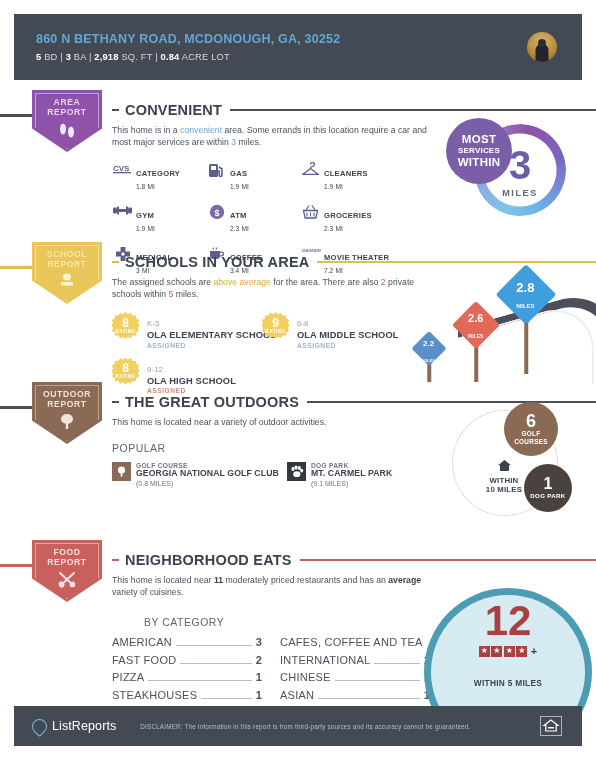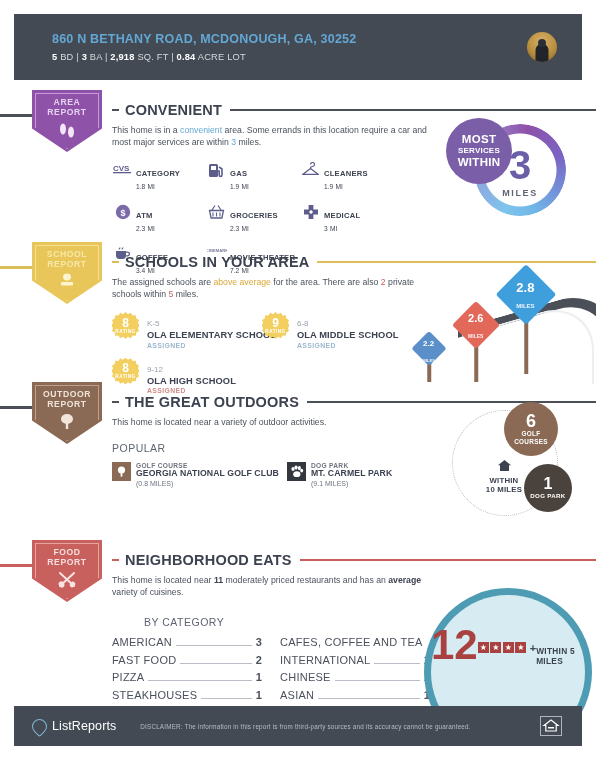--- a/index.html
+++ b/index.html
@@ -8,21 +8,21 @@
     font-family:"Liberation Sans",sans-serif;
     color:#3c4250;overflow:hidden;position:relative;
   }
   .page{position:absolute;inset:0;}
 
   
   .header{
     position:absolute;left:14px;top:14px;width:568px;height:66px;
     background:#434a54;display:flex;align-items:center;
   }
-  .hdr-left{padding-left:38px;flex:1;}
+  .hdr-left{padding-left:22px;flex:1;}
   .addr{color:#63a7d4;font-size:12.5px;font-weight:bold;letter-spacing:.2px;line-height:14.5px;}
   .specs{color:#d7dade;font-size:9.3px;letter-spacing:.2px;margin-top:6px;}
   .specs b{color:#ffffff;}
   .hdr-right{display:flex;align-items:center;padding-right:16px;}
   .avatar{
     width:30px;height:30px;border-radius:50%;margin-right:9px;flex:none;
     background:radial-gradient(circle at 50% 32%,#d8b26a 0%,#b98f3e 55%,#7d5f22 100%);
     position:relative;overflow:hidden;
   }
   .avatar:after{
@@ -165,21 +165,21 @@
   .cat-nm{white-space:nowrap;}
   .cat-dot{flex:1;border-bottom:1px solid #b9bec6;margin:0 4px 2px 4px;}
   .cat-ct{font-weight:bold;}
 
   .food-circle{
     position:absolute;left:418px;top:588px;width:176px;height:126px;overflow:hidden;
   }
   .fc-outer{position:absolute;left:6px;top:0;width:168px;height:168px;border-radius:50%;background:#4e9cb3;}
   .fc-inner{position:absolute;left:13px;top:7px;width:154px;height:154px;border-radius:50%;background:#d6ecf2;}
   .fc-content{position:absolute;left:13px;top:7px;width:154px;height:100px;
-    display:flex;flex-direction:row;align-items:center;justify-content:center;}
+    display:flex;flex-direction:column;align-items:center;justify-content:center;}
   .fc-num{font-size:42px;font-weight:bold;color:#a8413f;line-height:38px;}
   .fc-stars{display:flex;align-items:center;margin-top:5px;}
   .fc-star{width:11px;height:11px;background:#a8413f;margin-right:1.5px;
     display:flex;align-items:center;justify-content:center;color:#fff;font-size:8px;line-height:8px;}
   .fc-plus{font-size:11px;font-weight:bold;color:#3c4250;margin-left:2px;}
   .fc-cap{font-size:8.3px;font-weight:bold;color:#3c4250;letter-spacing:.3px;margin-top:21px;}
 
   
   .footer{
     position:absolute;left:14px;top:706px;width:568px;height:40px;background:#434a54;
@@ -274,20 +274,35 @@
                 <path d="M9.5 2.5a2 2 0 112 2c-1 0-2 .6-2 1.8" stroke="#5d5d8c" stroke-width="1.2" fill="none"></path>
                 <path d="M9.5 6.4L1.6 12.4h15.8L9.5 6.4z" stroke="#5d5d8c" stroke-width="1.3" fill="none" stroke-linejoin="round"></path>
               </svg>
           </span>
           <span class="conv-tx">
             <span class="conv-lb">CLEANERS</span>
             <div class="conv-mi"><span>1.9</span> <span>MI</span></div>
           </span>
         </div>
 
+        <div class="conv-item">
+          <span class="conv-ico">
+            <svg width="19" height="13" viewBox="0 0 19 13">
+                <rect x="0" y="3.5" width="3.4" height="6" rx="1.2" fill="#5d5d8c"></rect>
+                <rect x="15.6" y="3.5" width="3.4" height="6" rx="1.2" fill="#5d5d8c"></rect>
+                <rect x="3" y="5" width="13" height="3" fill="#5d5d8c"></rect>
+                <polygon points="6,2 6,11 3.5,9.5 3.5,3.5" fill="#5d5d8c"></polygon>
+                <polygon points="13,2 13,11 15.5,9.5 15.5,3.5" fill="#5d5d8c"></polygon>
+              </svg>
+          </span>
+          <span class="conv-tx">
+            <span class="conv-lb">GYM</span>
+            <div class="conv-mi"><span>1.9</span> <span>MI</span></div>
+          </span>
+        </div>
 
         <div class="conv-item">
           <span class="conv-ico">
             <svg width="16" height="16" viewBox="0 0 16 16">
                 <circle cx="8" cy="8" r="7.2" fill="#7a6aa8"></circle>
                 <text x="8" y="11.5" text-anchor="middle" font-family="Liberation Sans" font-size="9" font-weight="bold" fill="#fff">$</text>
               </svg>
           </span>
           <span class="conv-tx">
             <span class="conv-lb">ATM</span>

